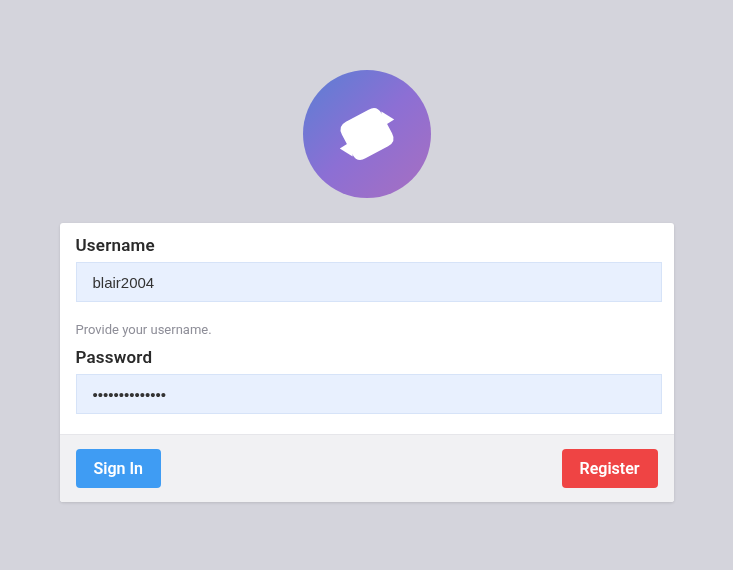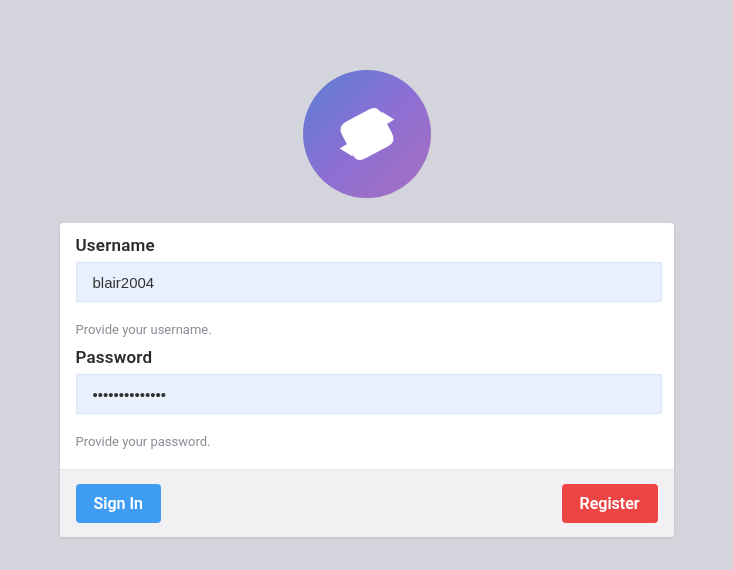--- a/index.html
+++ b/index.html
@@ -111,21 +111,20 @@
 
     <div class="field-group">
       <div class="field-label">Username</div>
       <input type="text" class="field-input" value="blair2004" style="">
       <div class="field-help">Provide your username.</div>
     </div>
 
     <div class="field-group">
       <div class="field-label">Password</div>
       <input type="password" class="field-input" value="••••••••••••••" style="">
-      <div class="field-help">Provide your password.</div>
     </div>
 
   </div>
 
   <div class="card-footer">
     <button class="btn btn-primary">Sign In</button>
     <button class="btn btn-success">Register</button>
   </div>
 </div>
 

